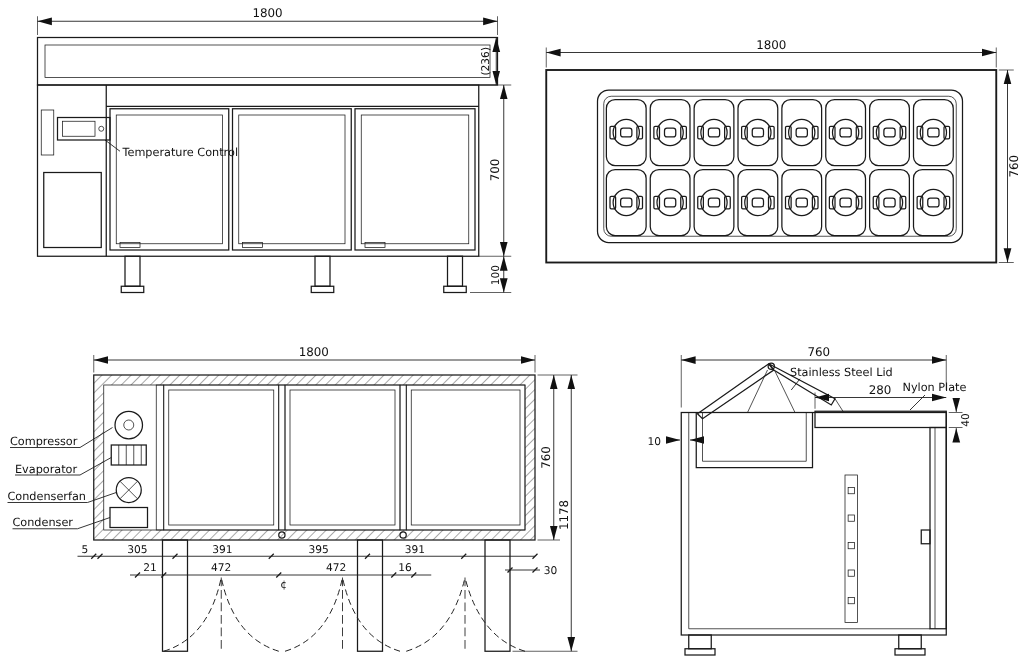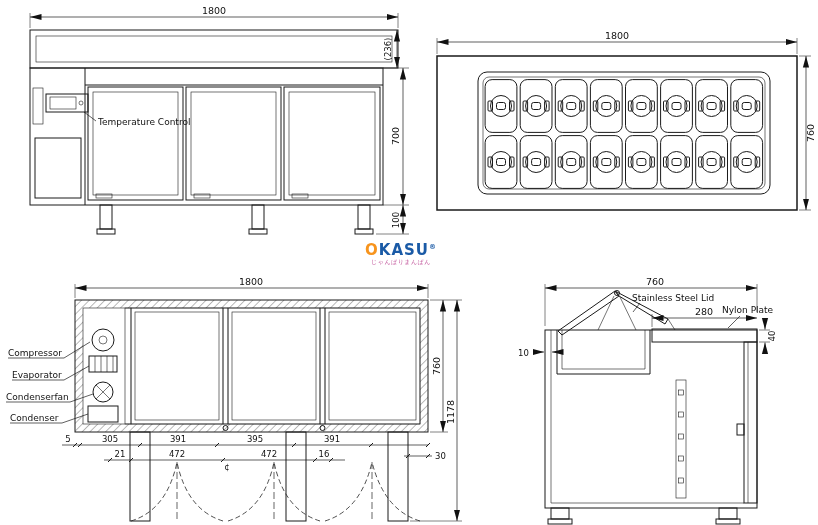--- a/index.html
+++ b/index.html
@@ -326,17 +326,13 @@
       <rect x="551" y="508" width="18" height="11" class="s"></rect>
           <rect x="548" y="519" width="24" height="5" class="s"></rect>
     </g>
     <g>
       <rect x="719" y="508" width="18" height="11" class="s"></rect>
           <rect x="716" y="519" width="24" height="5" class="s"></rect>
     </g>
   </g>
 </svg>
 
-<div class="logo">
-  <div class="brand"><span class="o">O</span><span class="rest">KASU</span><sup>®</sup></div>
-  <div class="tagline">じゃんぱりまんぱん</div>
 </div>
-</div>
 
 </body></html>

